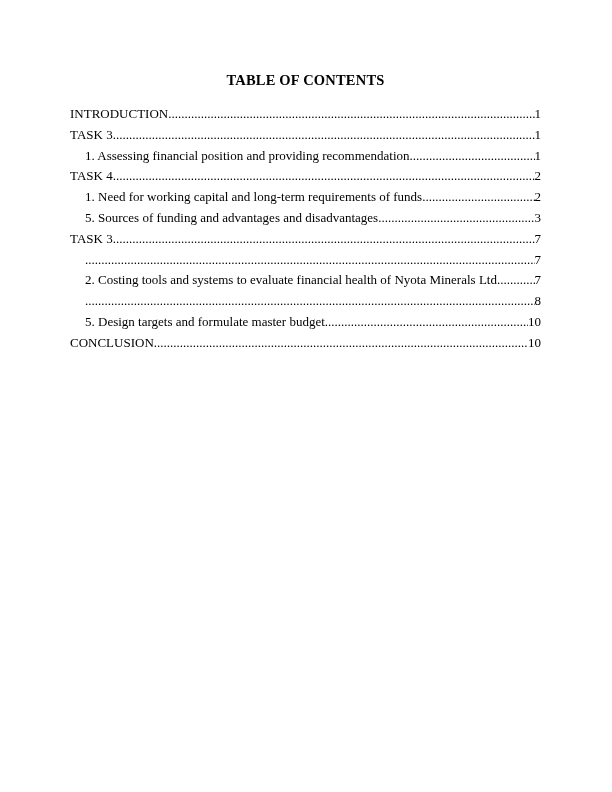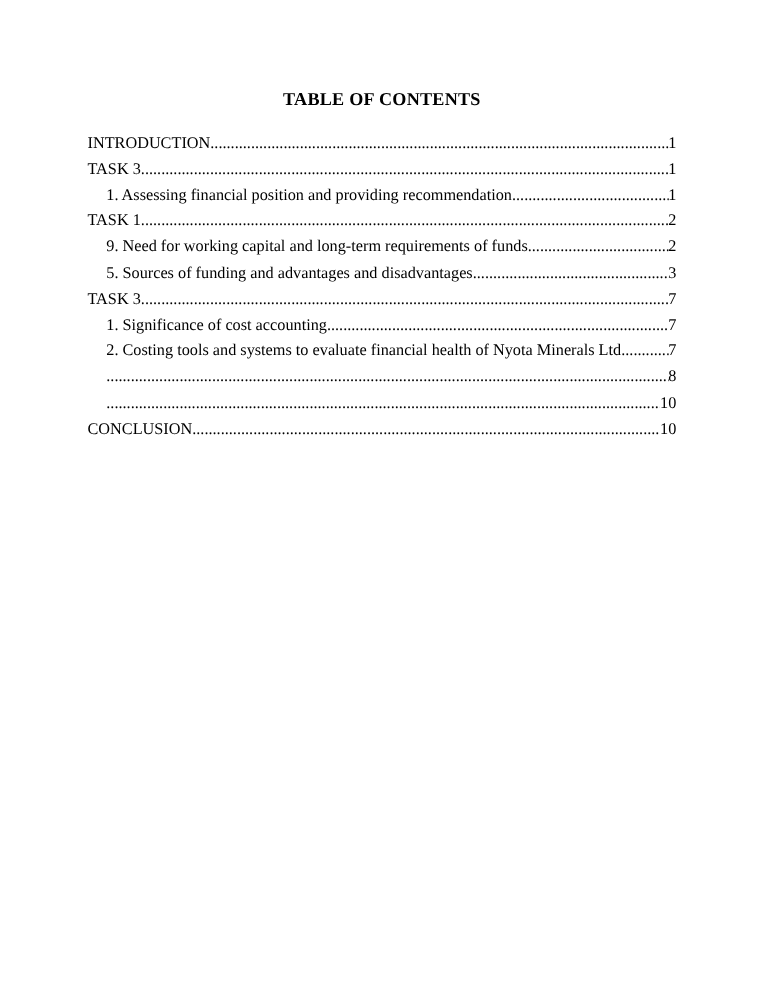--- a/index.html
+++ b/index.html
@@ -76,63 +76,63 @@
       <span class="toc-page">1</span>
     </div>
 
     <div class="toc-row level1">
       <span class="toc-label">1. Assessing financial position and providing recommendation</span>
       <span class="dots"></span>
       <span class="toc-page">1</span>
     </div>
 
     <div class="toc-row level0">
-      <span class="toc-label">TASK 1</span>
+      <span class="toc-label">TASK 4</span>
       <span class="dots"></span>
       <span class="toc-page">2</span>
     </div>
 
     <div class="toc-row level1">
-      <span class="toc-label">9. Need for working capital and long-term requirements of funds</span>
+      <span class="toc-label">1. Need for working capital and long-term requirements of funds</span>
       <span class="dots"></span>
       <span class="toc-page">2</span>
     </div>
 
     <div class="toc-row level1">
       <span class="toc-label">5. Sources of funding and advantages and disadvantages</span>
       <span class="dots"></span>
       <span class="toc-page">3</span>
     </div>
 
 
     <div class="toc-row level0">
       <span class="toc-label">TASK 3</span>
       <span class="dots"></span>
       <span class="toc-page">7</span>
     </div>
 
     <div class="toc-row level1">
-      <span class="toc-label">1. Significance of cost accounting</span>
       <span class="dots"></span>
       <span class="toc-page">7</span>
     </div>
 
     <div class="toc-row level1">
       <span class="toc-label">2. Costing tools and systems to evaluate financial health of Nyota Minerals Ltd</span>
       <span class="dots"></span>
       <span class="toc-page">7</span>
     </div>
 
     <div class="toc-row level1">
       <span class="dots"></span>
       <span class="toc-page">8</span>
     </div>
 
 
     <div class="toc-row level1">
+      <span class="toc-label">5. Design targets and formulate master budget</span>
       <span class="dots"></span>
       <span class="toc-page">10</span>
     </div>
 
     <div class="toc-row level0">
       <span class="toc-label">CONCLUSION</span>
       <span class="dots"></span>
       <span class="toc-page">10</span>
     </div>
 

